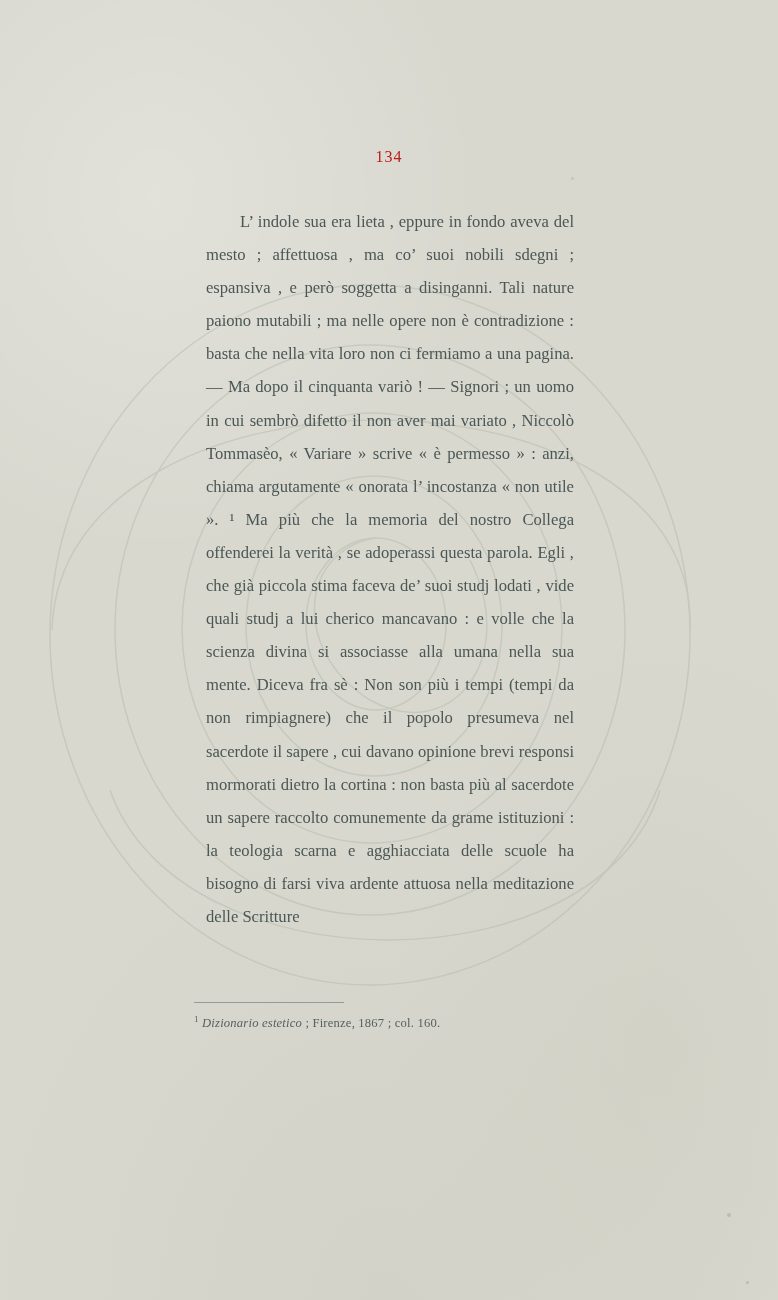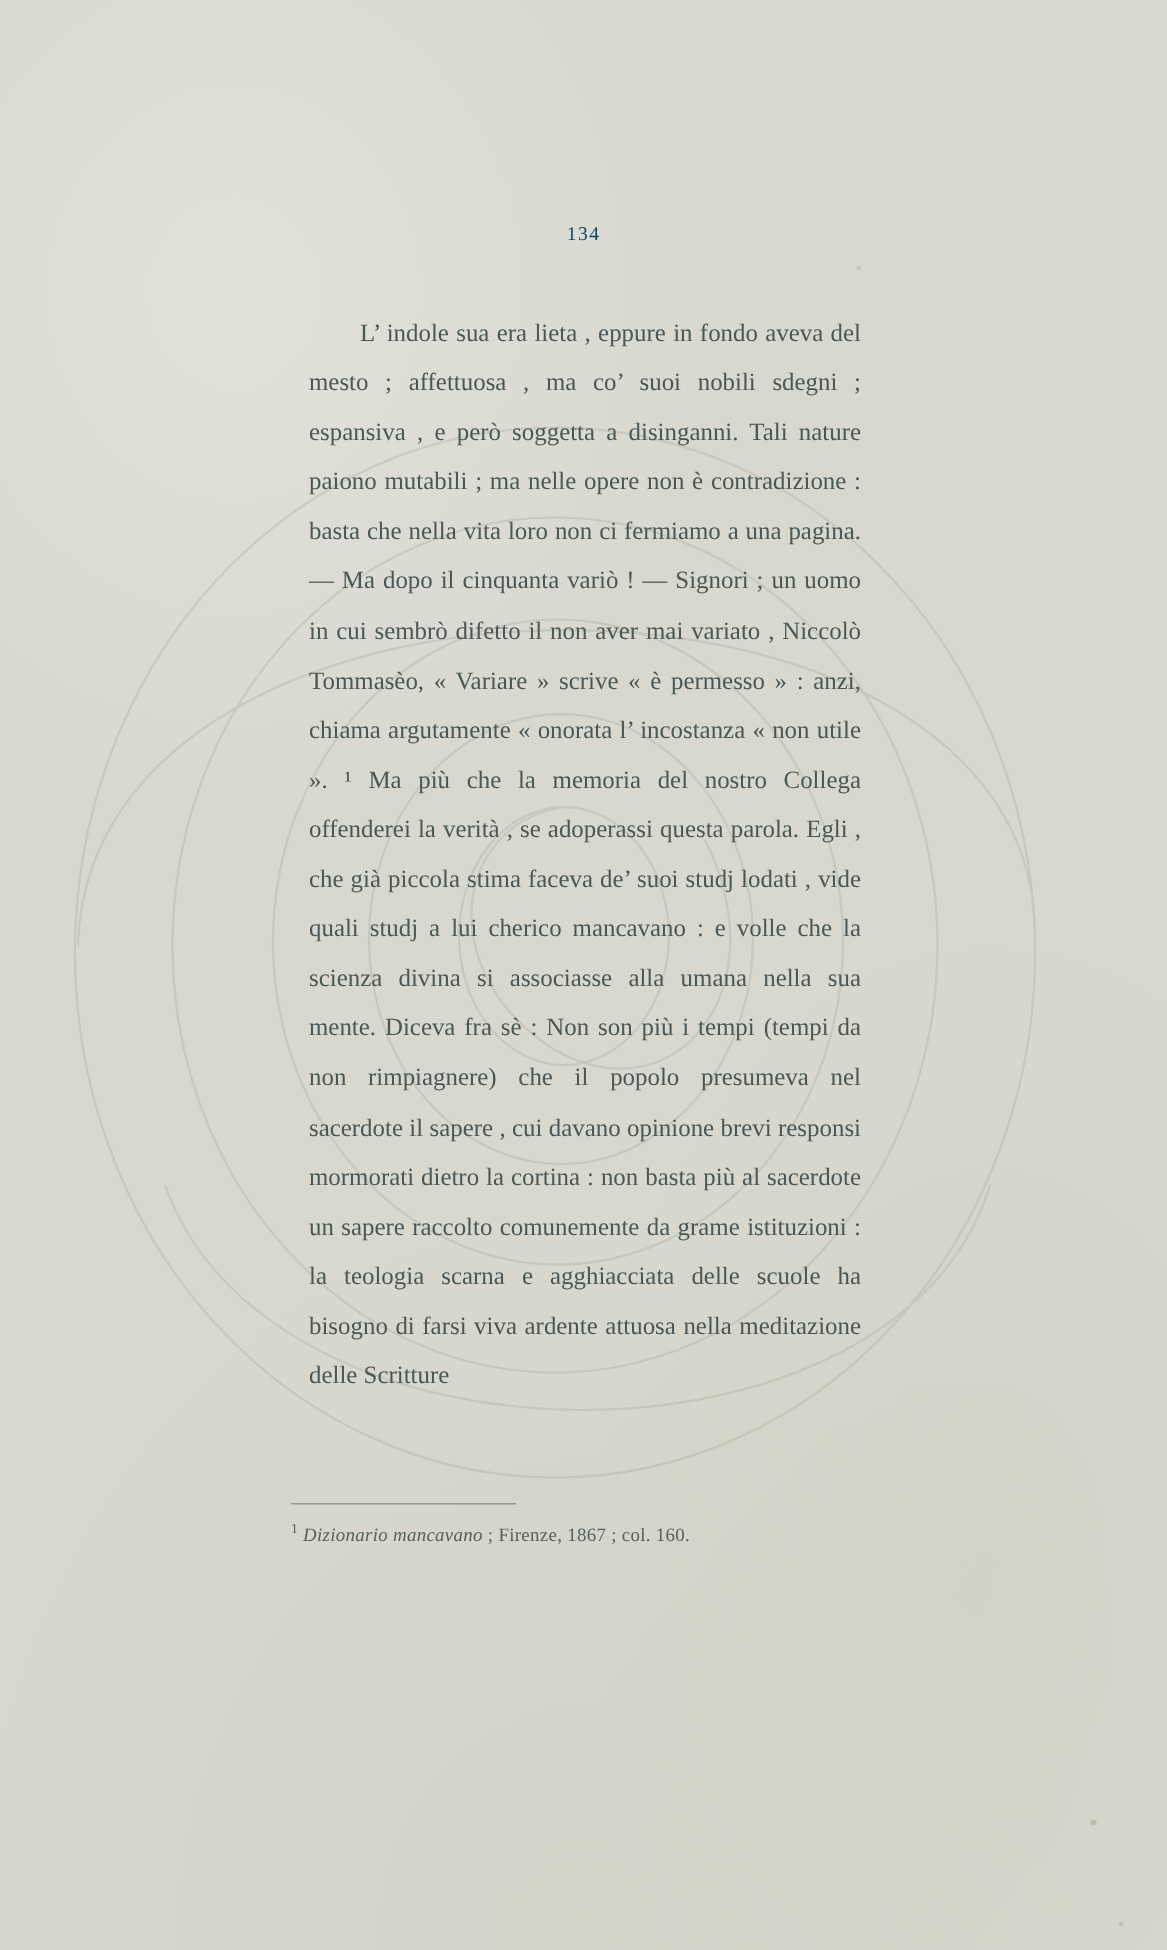--- a/index.html
+++ b/index.html
@@ -42,23 +42,23 @@
     position: absolute;
     inset: 0;
   }
 
   .page-number {
     position: absolute;
     top: 148px;
     left: 0;
     right: 0;
     text-align: center;
-    font-size: 13px;
+    font-size: 16px;
     letter-spacing: 1px;
-    color: #0c4a6e;
+    color: #b91c1c;
   }
 
   .body-text {
     position: absolute;
     left: 194px;
     top: 193px;
     width: 392px;
     font-size: 16.6px;
     line-height: 33.1px;
     text-align: justify;
@@ -131,20 +131,20 @@
   <div class="page-number">134</div>
 
   <div class="body-text">
     <p>L’ indole sua era lieta , eppure in fondo aveva del mesto ; affettuosa , ma co’ suoi nobili sdegni ; espansiva , e però soggetta a disinganni. Tali nature paiono mutabili ; ma nelle opere non è contradizione : basta che nella vita loro non ci fermiamo a una pagina. — Ma dopo il cinquanta variò ! — Signori ; un uomo in cui sembrò difetto il non aver mai variato , Niccolò Tommasèo, « Variare » scrive « è permesso » : anzi, chiama argutamente « onorata l’ incostanza « non utile ». ¹ Ma più che la memoria del nostro Collega offenderei la verità , se adoperassi questa parola. Egli , che già piccola stima faceva de’ suoi studj lodati , vide quali studj a lui cherico mancavano : e volle che la scienza divina si associasse alla umana nella sua mente. Diceva fra sè : Non son più i tempi (tempi da non rimpiagnere) che il popolo presumeva nel sacerdote il sapere , cui davano opinione brevi responsi mormorati dietro la cortina : non basta più al sacerdote un sapere raccolto comunemente da grame istituzioni : la teologia scarna e agghiacciata delle scuole ha bisogno di farsi viva ardente attuosa nella meditazione delle Scritture</p>
   </div>
 
   <div class="footnote-rule"></div>
 
   <div class="footnote">
     <span class="fn-mark">1</span>
-    <span class="fn-title">Dizionario mancavano</span>
+    <span class="fn-title">Dizionario estetico</span>
     <span>; Firenze, 1867 ; col. 160.</span>
   </div>
 
   <div class="speck s1"></div>
   <div class="speck s2"></div>
   <div class="speck s3"></div>
 </div>
 
 </body></html>

